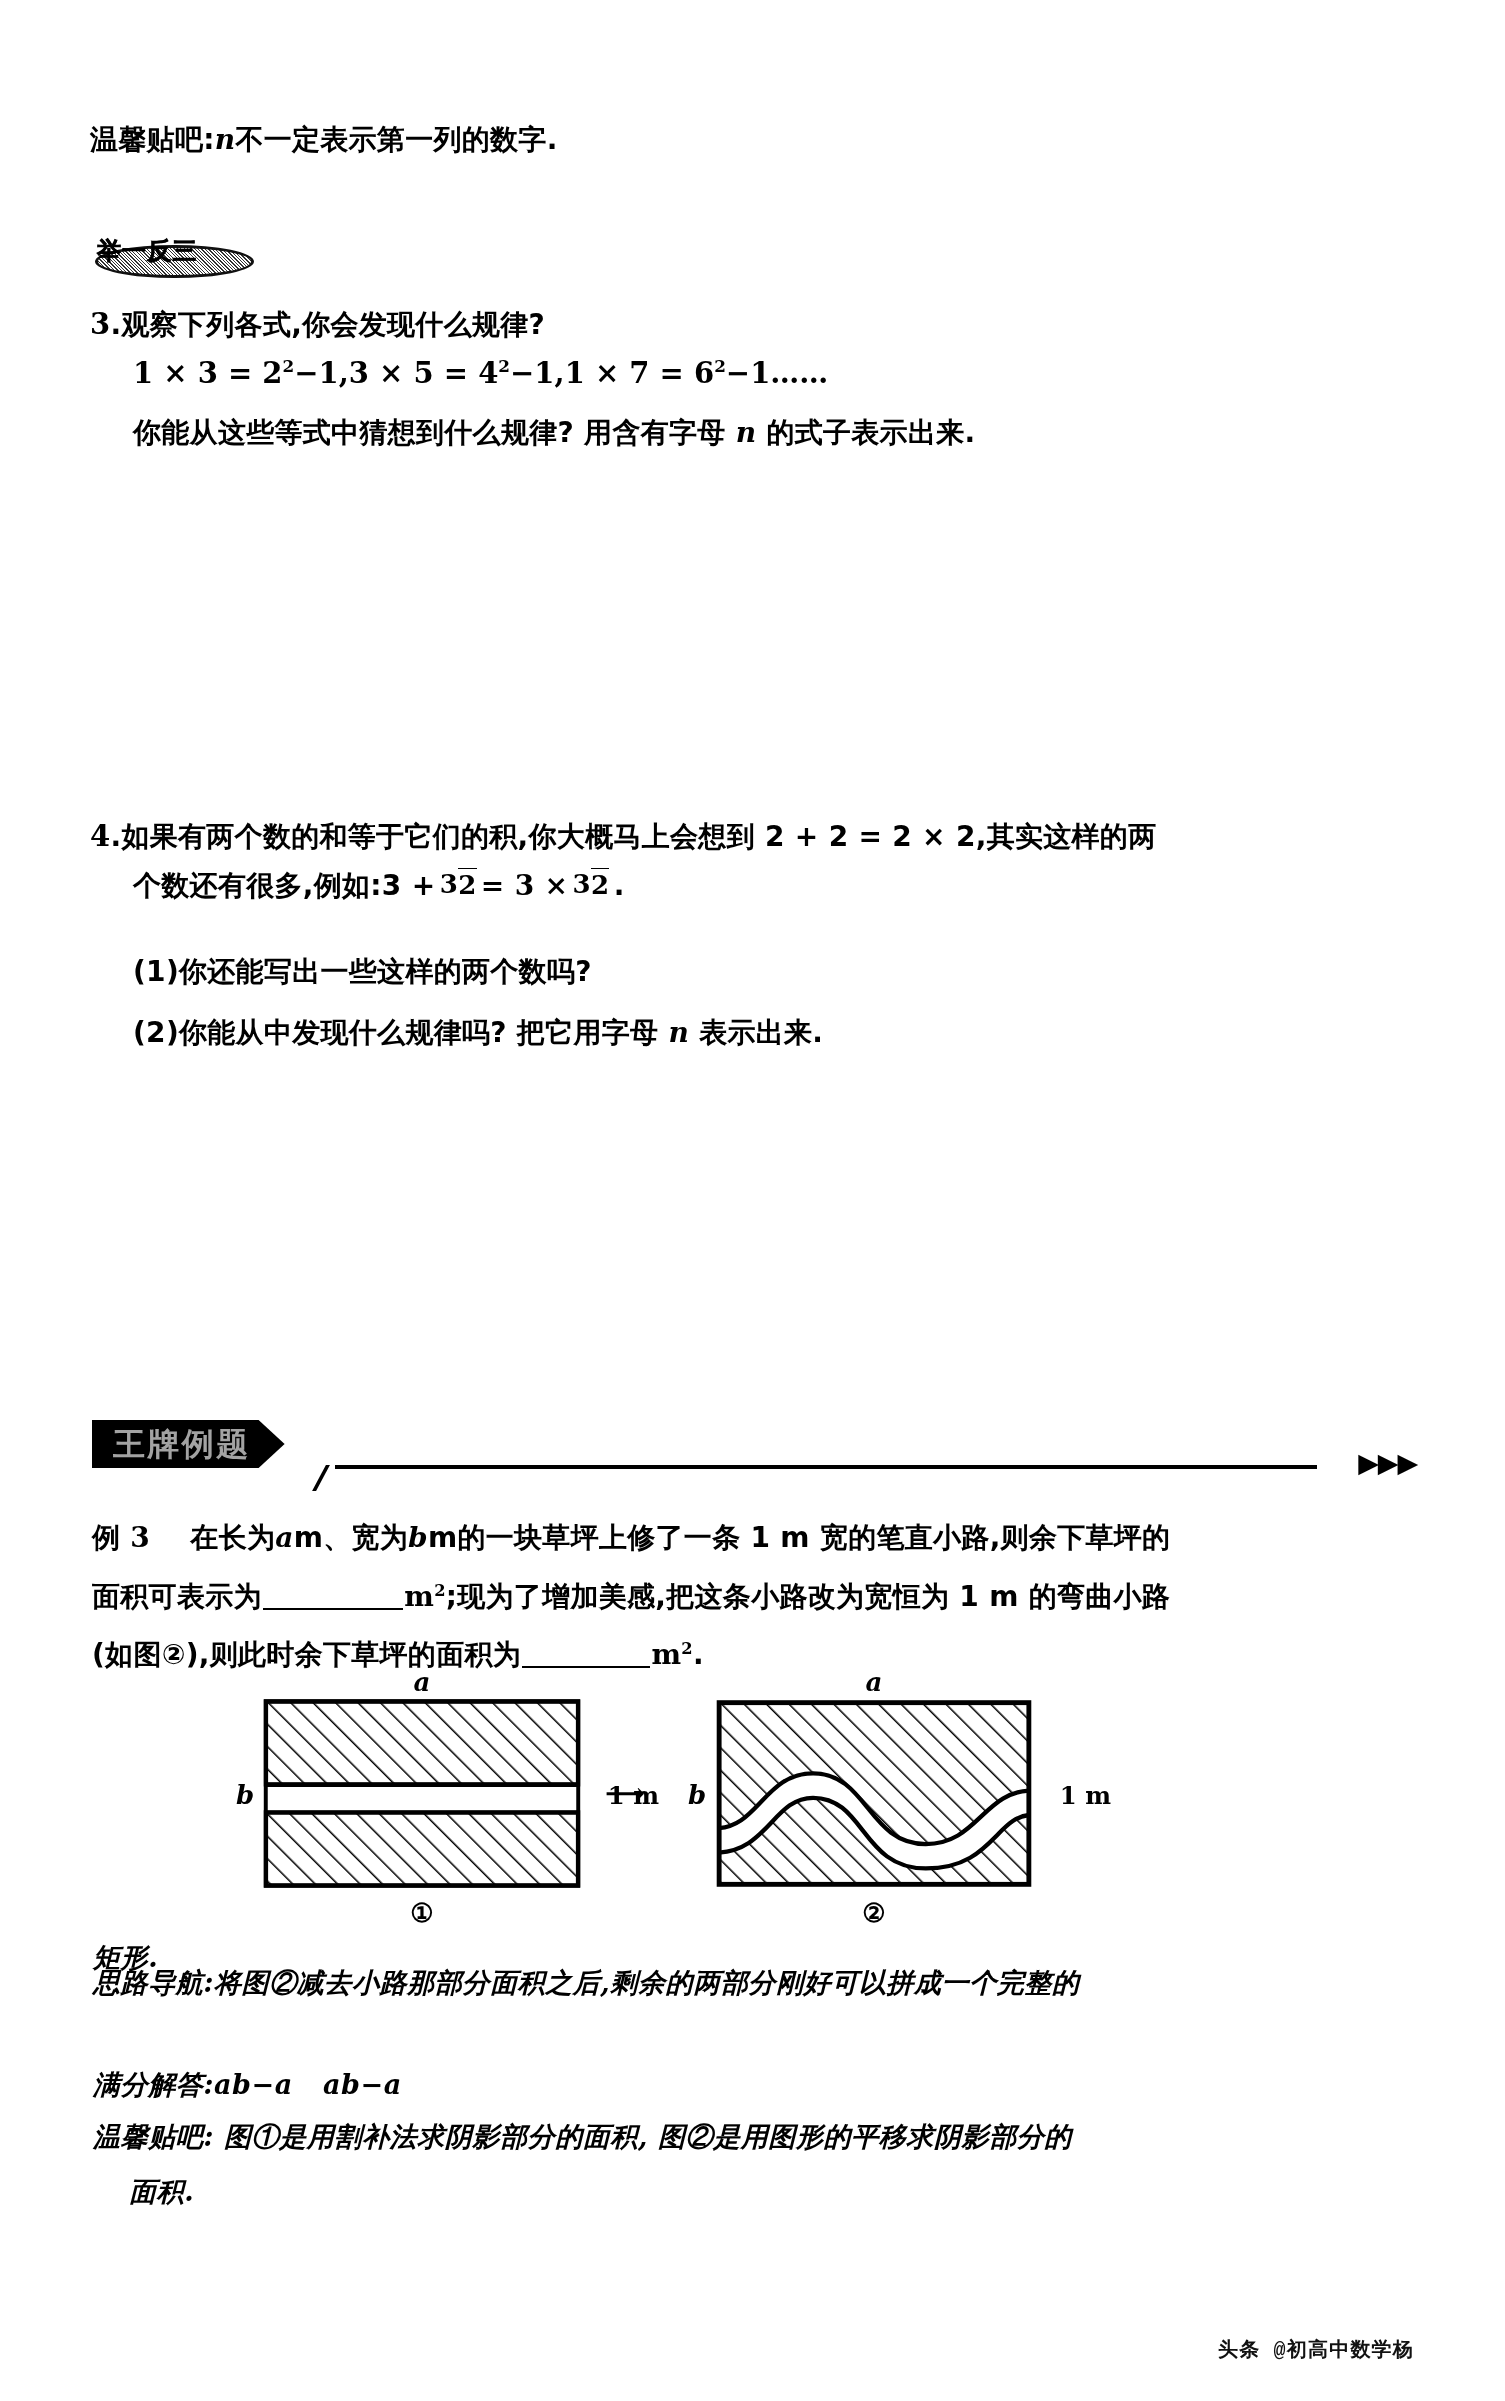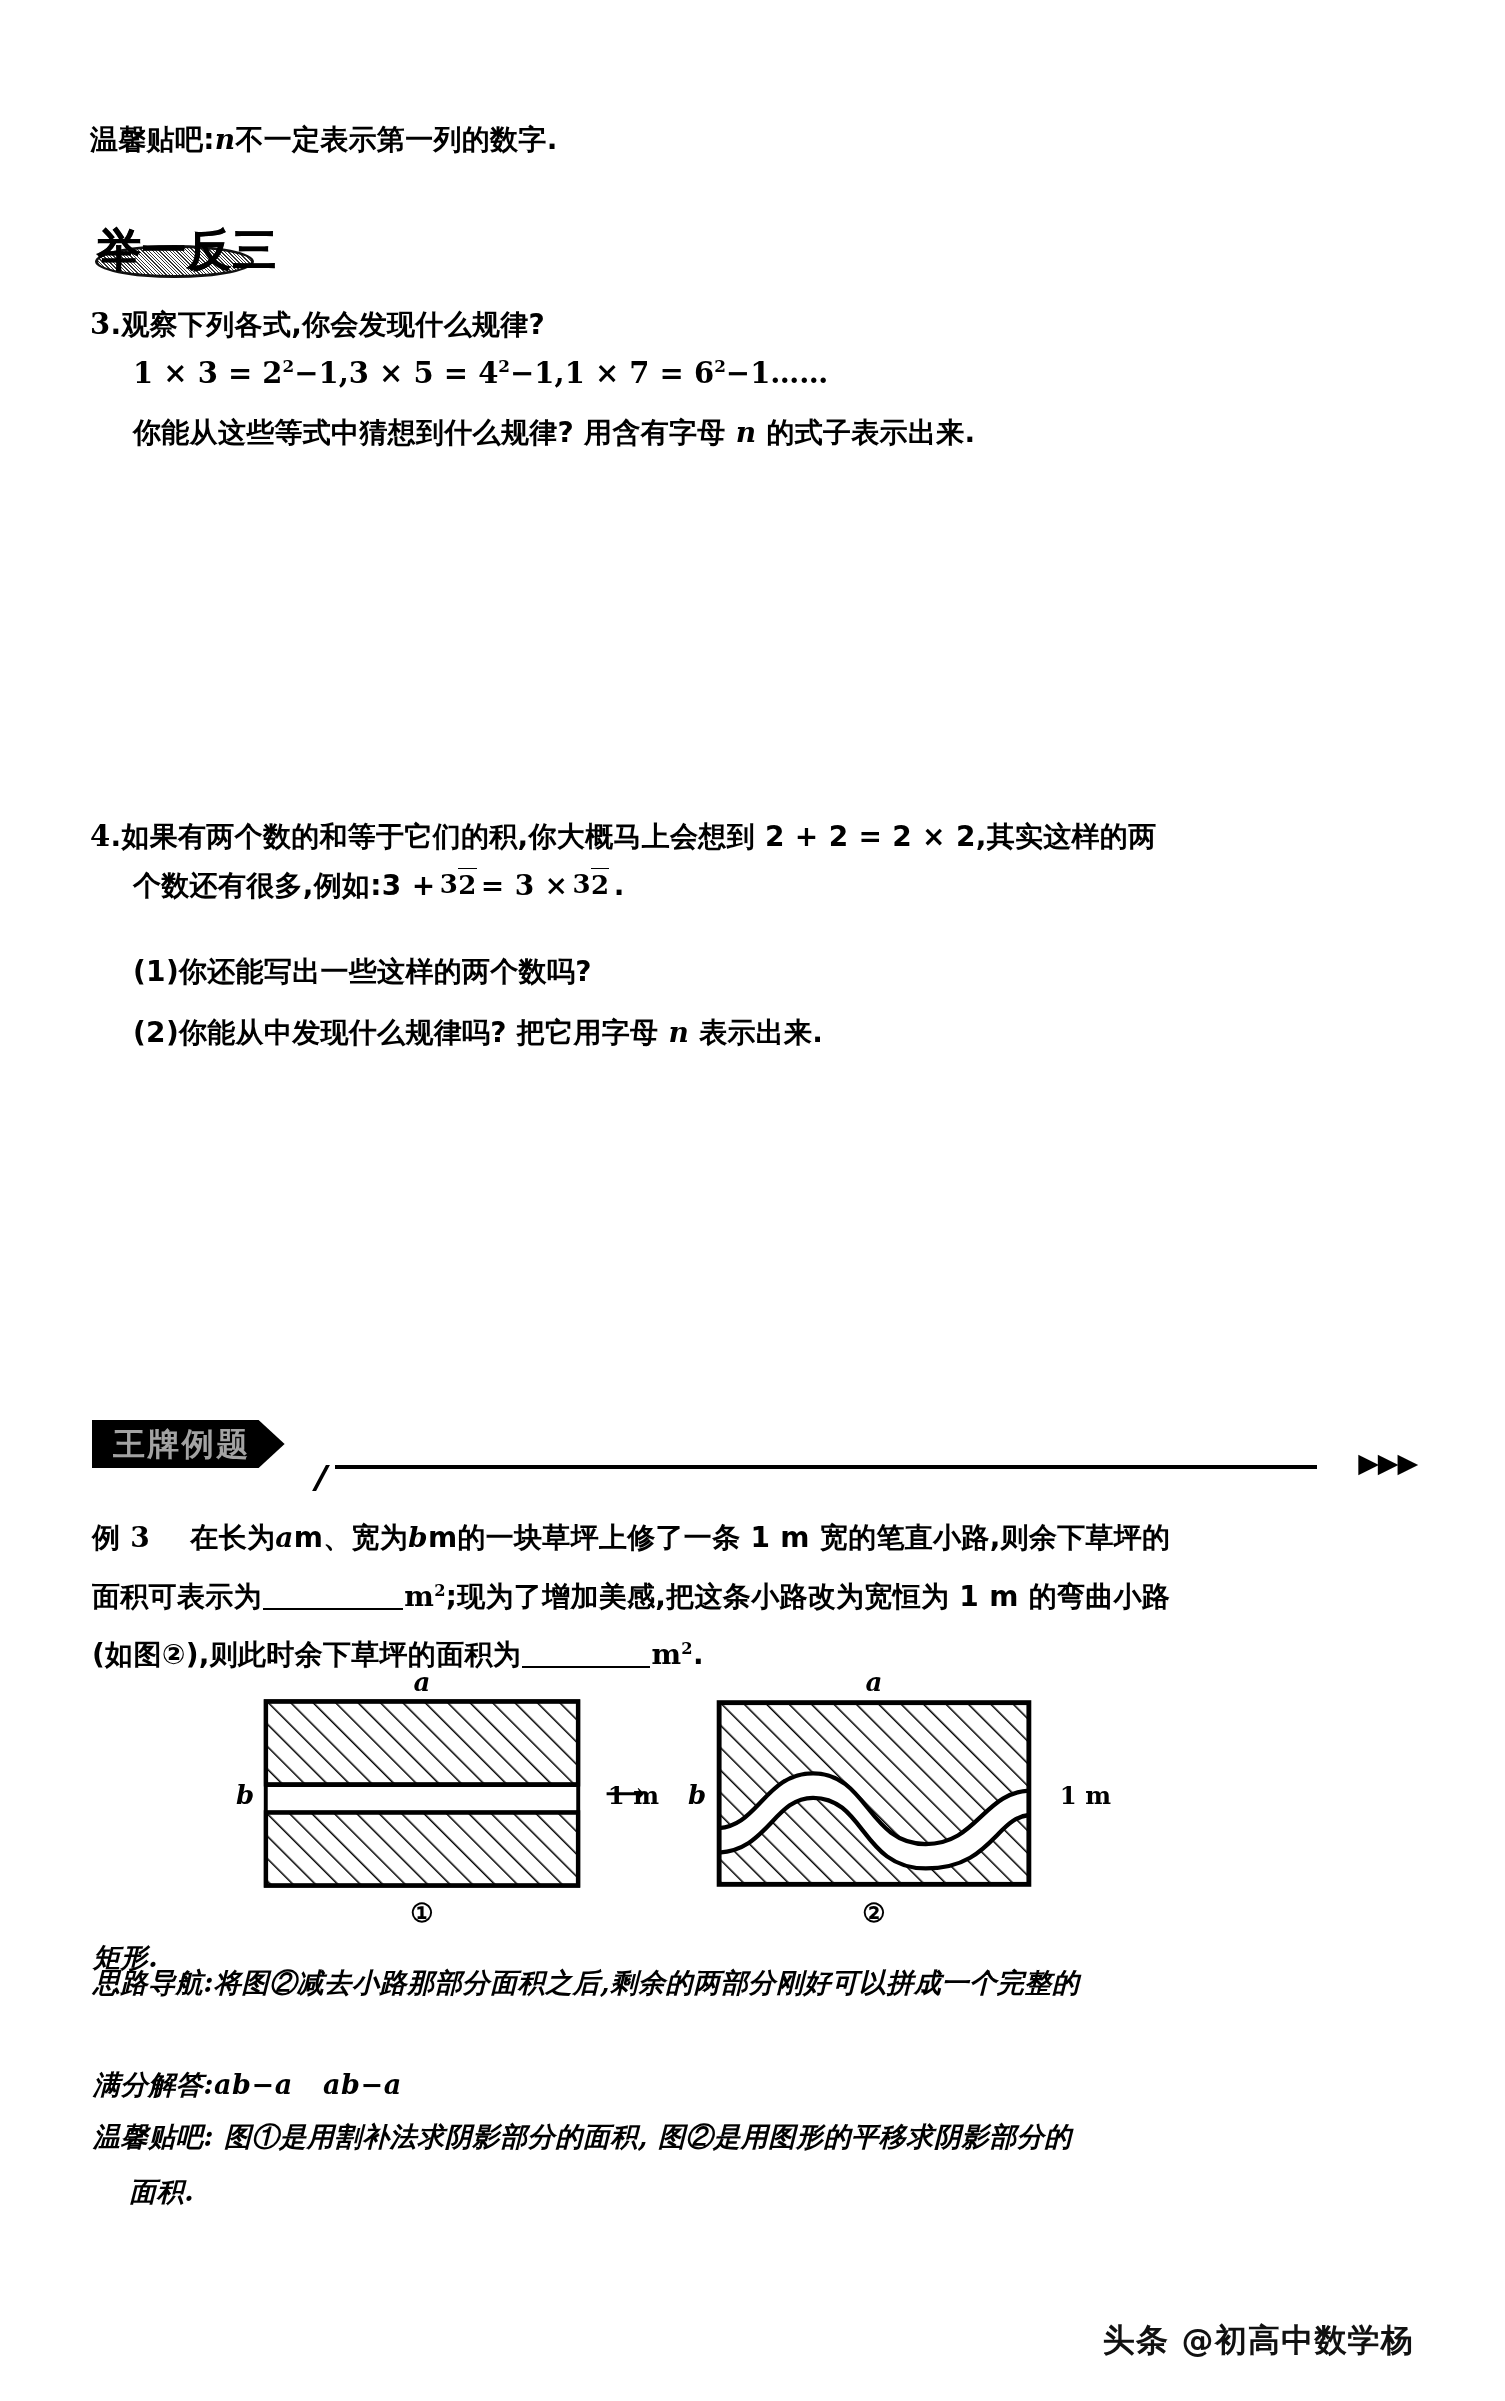--- a/index.html
+++ b/index.html
@@ -74,22 +74,22 @@
     width: 153px;
     height: 27px;
     border: 3.1px solid #111;
     border-radius: 50%;
     background: repeating-linear-gradient(
         45deg, #333 0px, #333 0.9px, #fff 0.9px, #fff 2.4px);
   }
   .jyfs .txt {
     position: absolute;
     left: 4.9px;
-    top: 2px;
-    font-size: 44px;
+    top: 16px;
+    font-size: 24px;
     font-weight: 900;
     letter-spacing: 1.2px;
     -webkit-text-stroke: 0.6px #000;
     white-space: nowrap;
   }
 
   
   .prob {
     position: absolute;
     font-size: 28px;
@@ -243,25 +243,26 @@
     font-size: 27px;
     line-height: 1.3;
     white-space: nowrap;
   }
 
   
   .footer {
     position: absolute;
     right: 92px;
     bottom: 38px;
-    font-size: 32px;
+    font-size: 20px;
     font-weight: 700;
     letter-spacing: 1.2px;
     color: #111;
     white-space: nowrap;
+    font-family: Liberation Mono, monospace;
   }
 </style>
 </head>
 <body>
 
 <div class="page">
 
   <div class="tip-top cn">
     <span>温馨贴吧:</span><span class="mathit">n</span><span>不一定表示第一列的数字.</span>
   </div>

